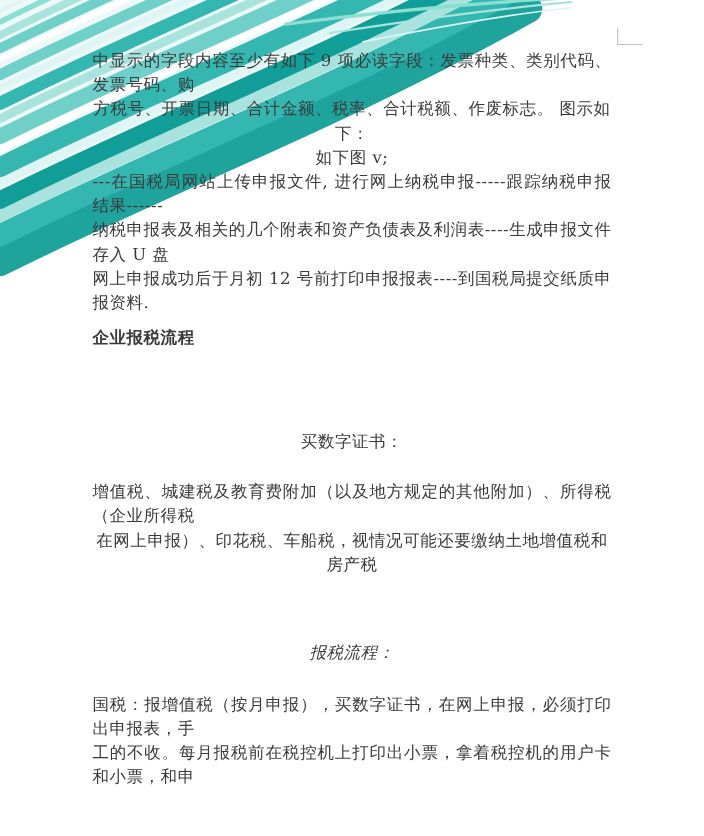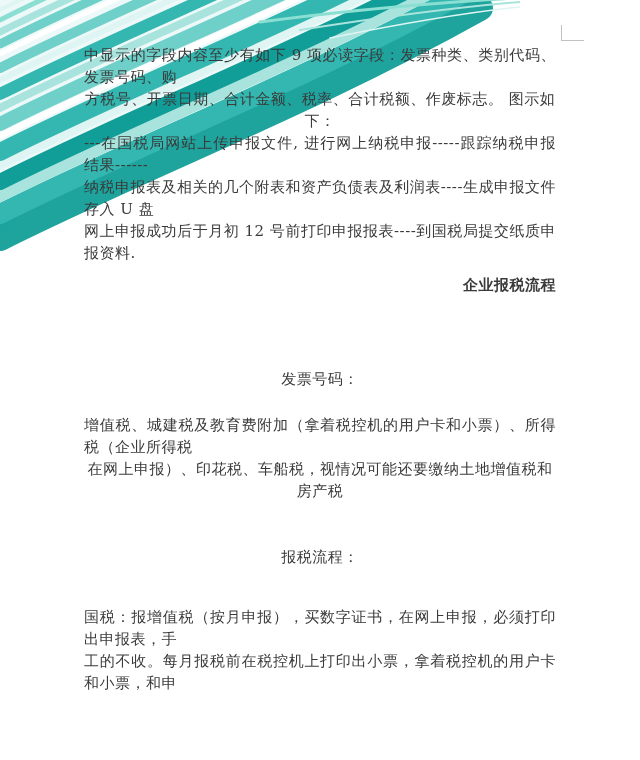--- a/index.html
+++ b/index.html
@@ -44,28 +44,28 @@
     color: #3a3a3a;
     letter-spacing: 0.5px;
   }
   .line {
     text-align: justify;
   }
   .line.center {
     text-align: center;
   }
   .heading {
-    text-align: right;
+    text-align: left;
     font-weight: bold;
   }
   .mt-heading1   { margin-top: 10px; }
   .mt-need-title { margin-top: 72px; }
   .mt-need-body  { margin-top: 24px; }
-  .mt-proc-title { margin-top: 44px; }
-  .mt-proc-body  { margin-top: 38px; }
+  .mt-proc-title { margin-top: 58px; font-style: italic; }
+  .mt-proc-body  { margin-top: 25px; }
   .first-line    { margin-top: 44px; }
 </style>
 </head>
 <body>
 
 <div style="width:640px;height:560px;position:relative;">
 
   <svg class="ribbon" viewBox="0 0 520 260" width="520" height="260" aria-hidden="true">
     <path d="M0,0 L448,0 C340,28 215,78 120,132 C70,162 30,200 0,238 Z" style="fill:var(--teal-pale,#dff5f3)" opacity="0.6"></path>
     <g fill="none" stroke-linecap="round">
@@ -92,30 +92,31 @@
     </g>
   </svg>
 
   <div class="corner-mark"></div>
 
   <div class="doc">
 
     <div>
       <div class="line first-line">中显示的字段内容至少有如下 9 项必读字段：发票种类、类别代码、发票号码、购</div>
       <div class="line center">方税号、开票日期、合计金额、税率、合计税额、作废标志。 图示如下：</div>
+      <div class="line center">如下图 v;</div>
       <div class="line">---在国税局网站上传申报文件, 进行网上纳税申报-----跟踪纳税申报结果------</div>
       <div class="line">纳税申报表及相关的几个附表和资产负债表及利润表----生成申报文件存入 U 盘</div>
       <div class="line">网上申报成功后于月初 12 号前打印申报报表----到国税局提交纸质申报资料.</div>
     </div>
 
     <div class="heading mt-heading1">企业报税流程</div>
 
     <div>
-      <div class="line center mt-need-title">发票号码：</div>
-      <div class="line mt-need-body">增值税、城建税及教育费附加（拿着税控机的用户卡和小票）、所得税（企业所得税</div>
+      <div class="line center mt-need-title">买数字证书：</div>
+      <div class="line mt-need-body">增值税、城建税及教育费附加（以及地方规定的其他附加）、所得税（企业所得税</div>
       <div class="line center">在网上申报）、印花税、车船税，视情况可能还要缴纳土地增值税和房产税</div>
     </div>
 
     <div>
       <div class="line center mt-proc-title">报税流程：</div>
       <div class="line mt-proc-body">国税：报增值税（按月申报），买数字证书，在网上申报，必须打印出申报表，手</div>
       <div class="line">工的不收。每月报税前在税控机上打印出小票，拿着税控机的用户卡和小票，和申</div>
 
     </div>
 

